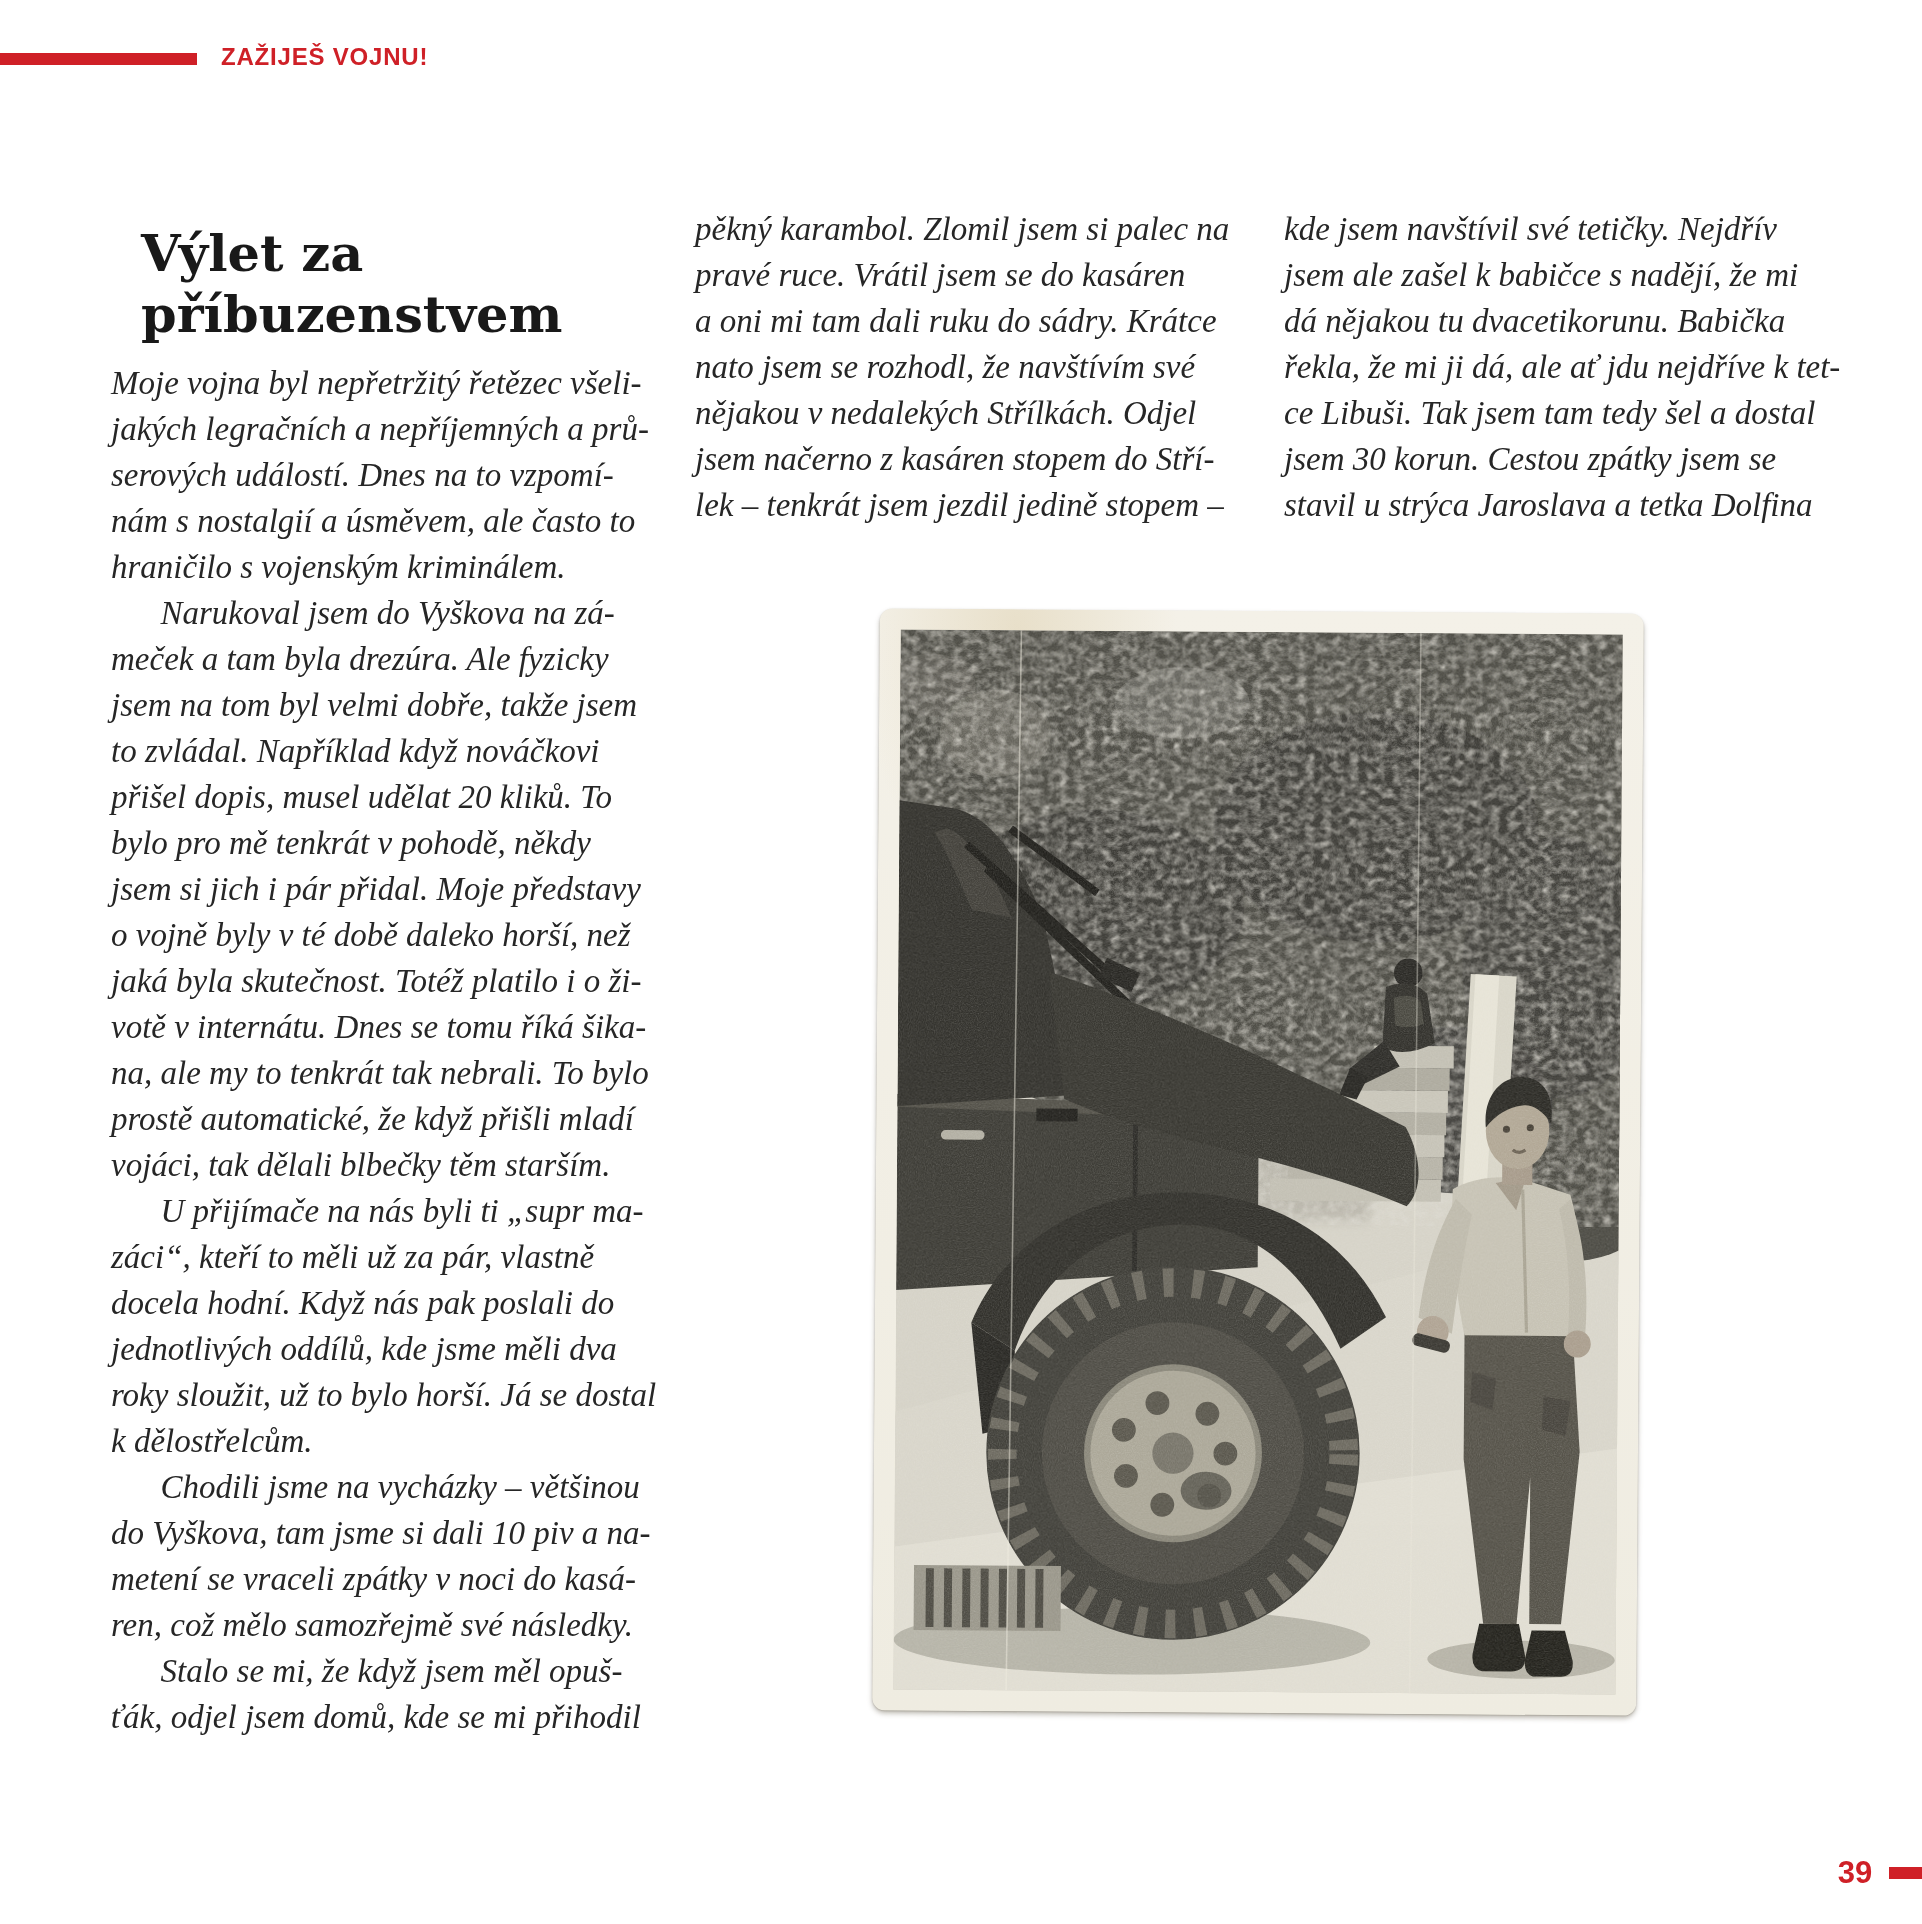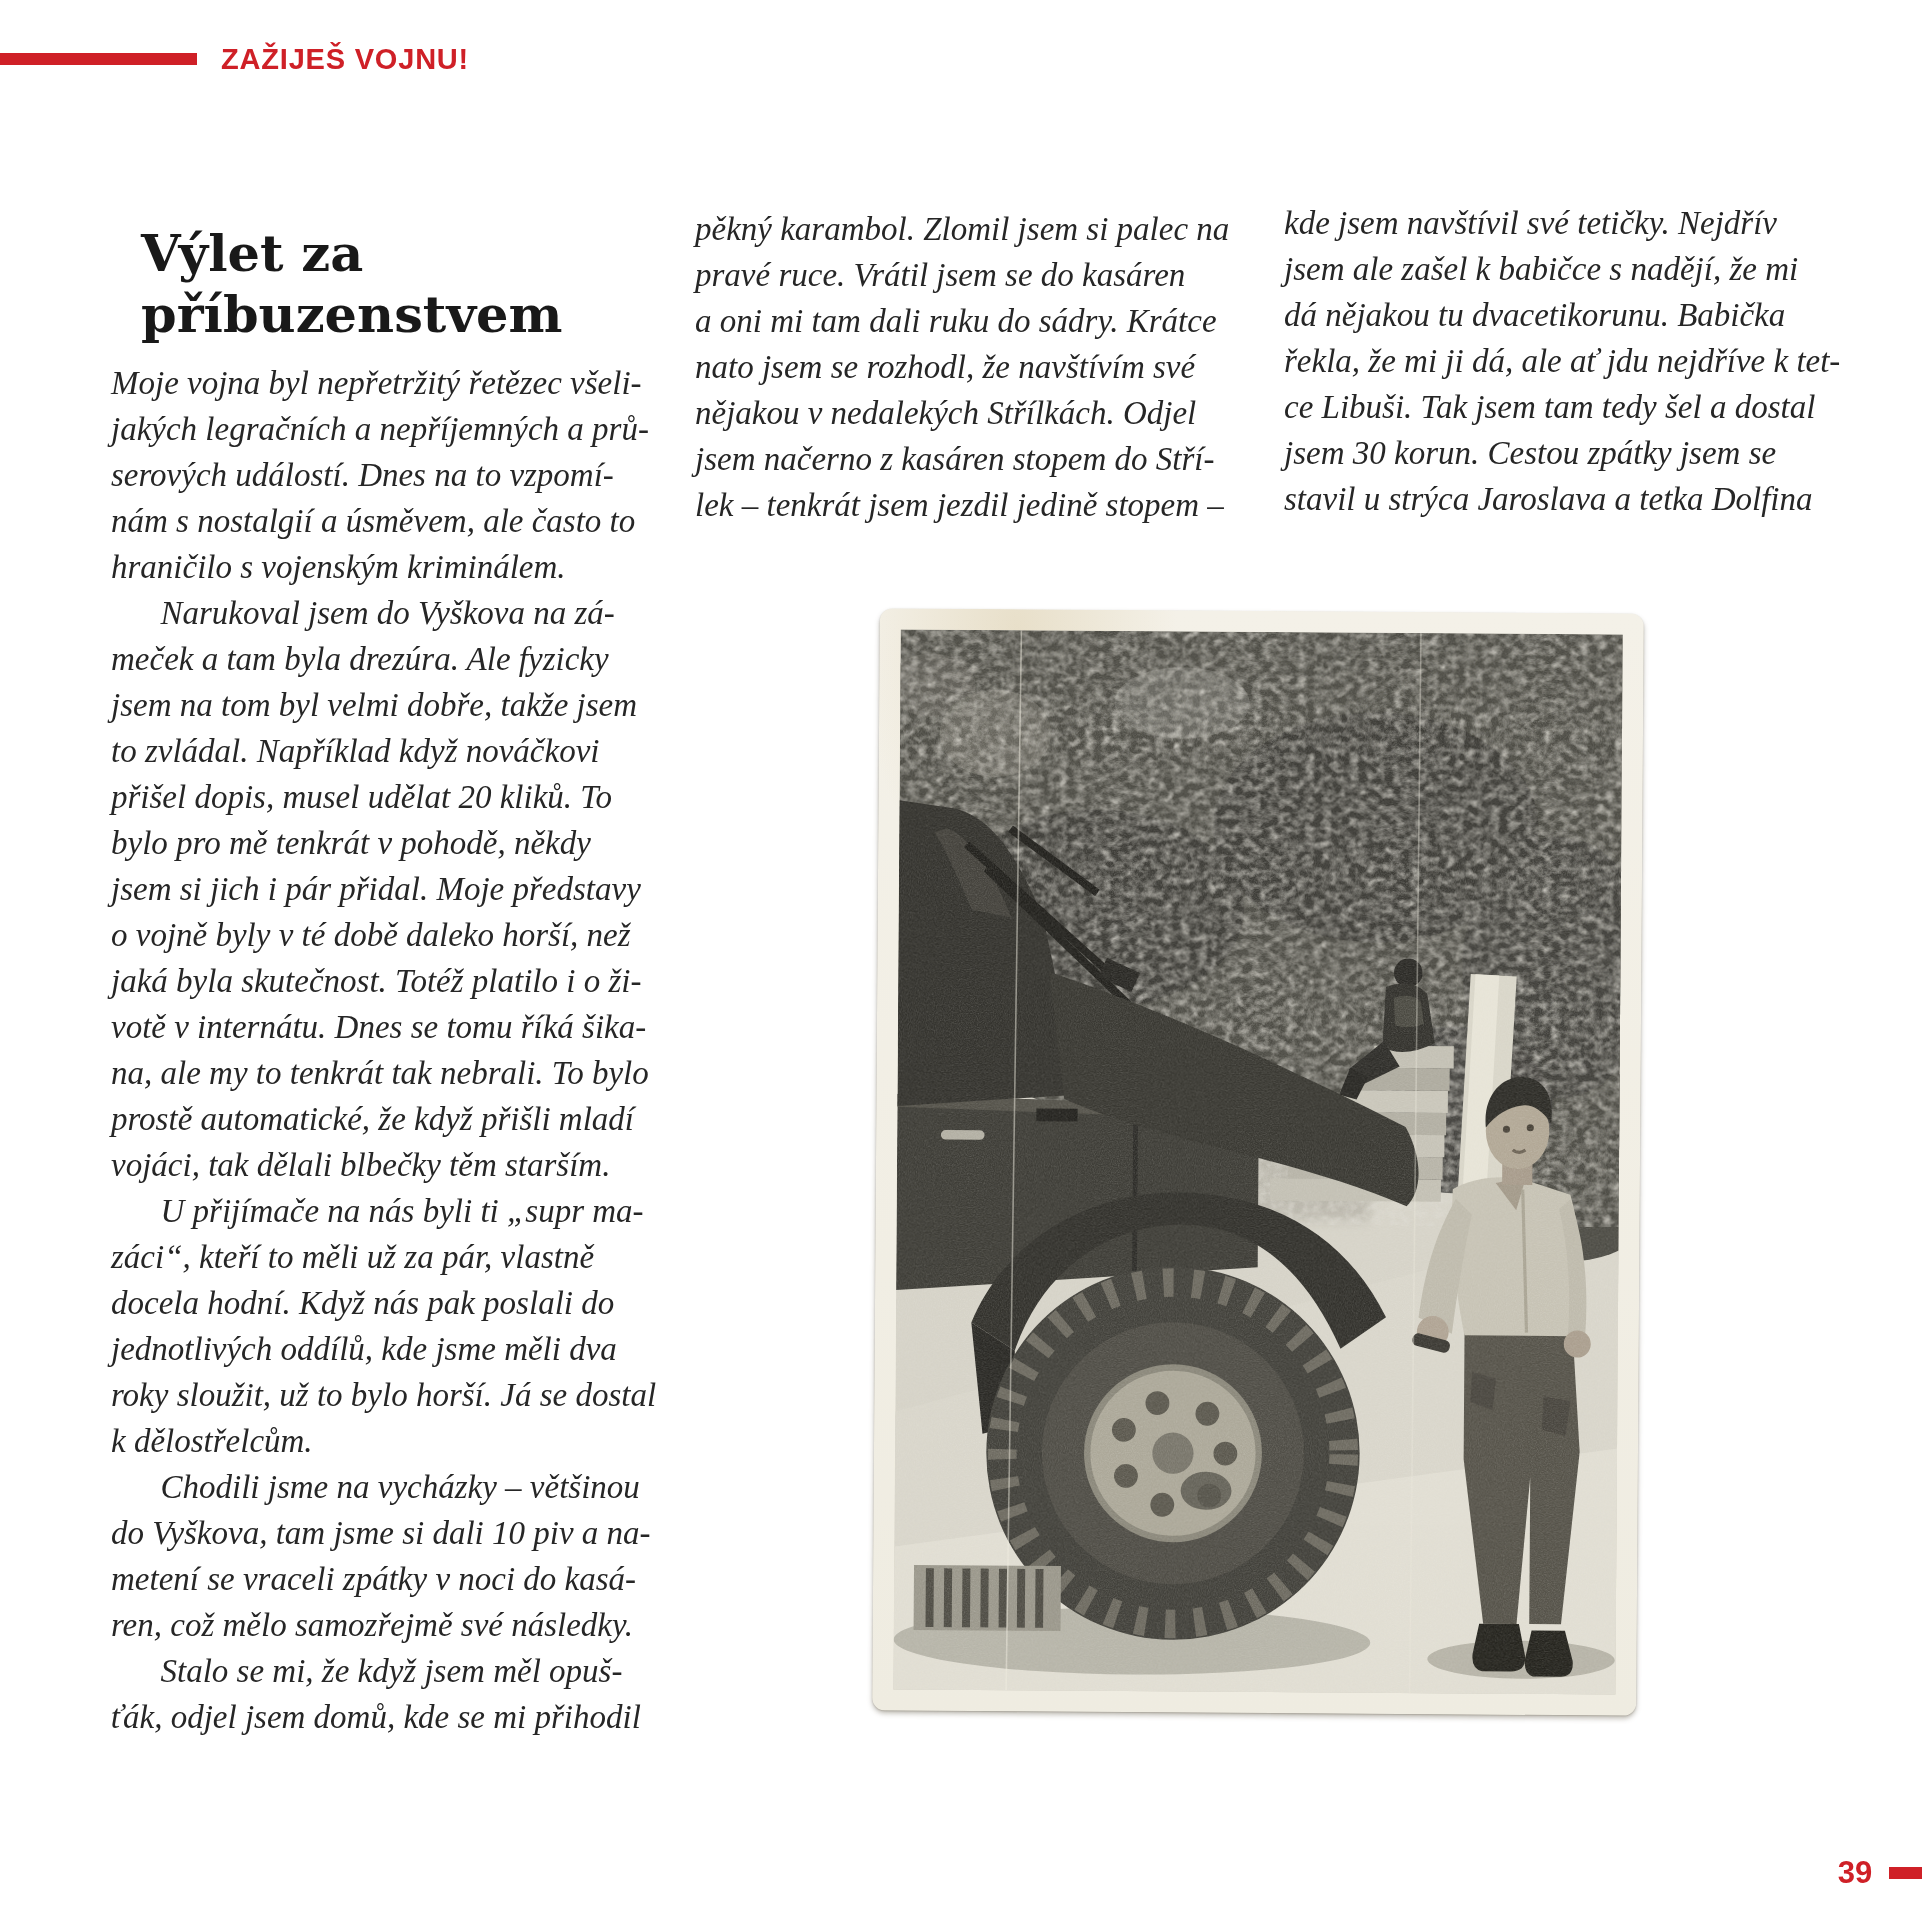--- a/index.html
+++ b/index.html
@@ -6,36 +6,36 @@
   body{
     width:1922px;height:1925px;position:relative;background:#ffffff;
     font-family:"Liberation Serif", serif;overflow:hidden;
   }
   .accent{color:#cf2027;}
   .top-rule{
     position:absolute;left:0;top:53px;width:197px;height:12px;background:#cf2027;
   }
   .section-label{
     position:absolute;left:221px;top:43px;
-    font-family:"Liberation Sans", sans-serif;font-weight:bold;font-size:29px;
+    font-family:"Liberation Sans", sans-serif;font-weight:bold;font-size:24px;
     letter-spacing:0.8px;color:#cf2027;white-space:pre;
   }
   .article-title{
     position:absolute;left:111px;top:189px;
     font-family:"DejaVu Serif", serif;font-weight:bold;font-size:51px;line-height:61px;
     color:#191919;white-space:pre;margin-left:30px;
   }
   .col{
     position:absolute;width:568px;
     font-style:italic;font-size:33px;line-height:46px;color:#262626;
     white-space:pre;
   }
   .col1{left:111px;top:360px;}
   .col2{left:695px;top:206px;}
-  .col3{left:1284px;top:200px;}
+  .col3{left:1284px;top:206px;}
   .photo-print{
     position:absolute;left:876px;top:611px;width:764px;height:1102px;
     background:#f3f0e6;
     background-image:radial-gradient(ellipse at 18% 2%, rgba(196,170,110,0.25) 0%, rgba(196,170,110,0) 18%),
                      linear-gradient(#f4f1e8, #efece1);
     border-radius:12.7px;
     box-shadow:0 3.2px 5.6px rgba(96,90,72,0.38), 0 0.8px 1.6px rgba(96,90,72,0.3);
     transform:rotate(0.4deg);
     box-sizing:border-box;padding:20.6px;
   }

